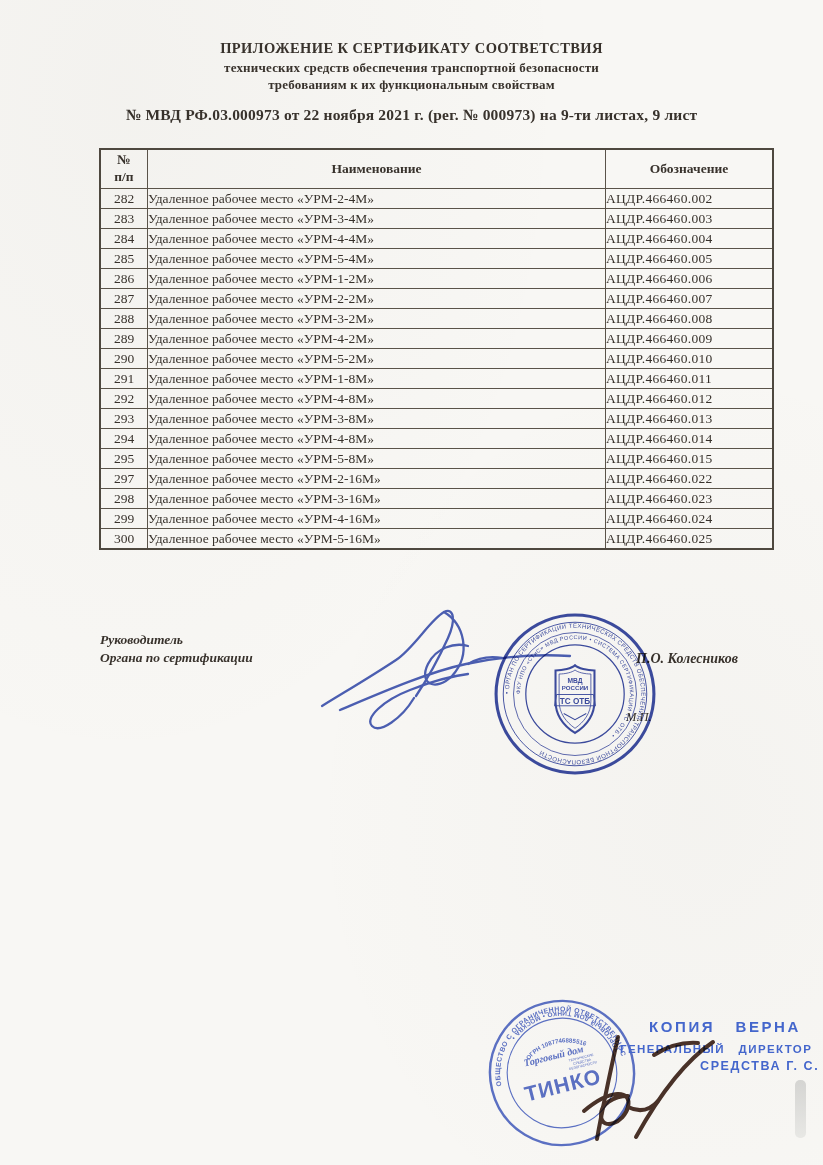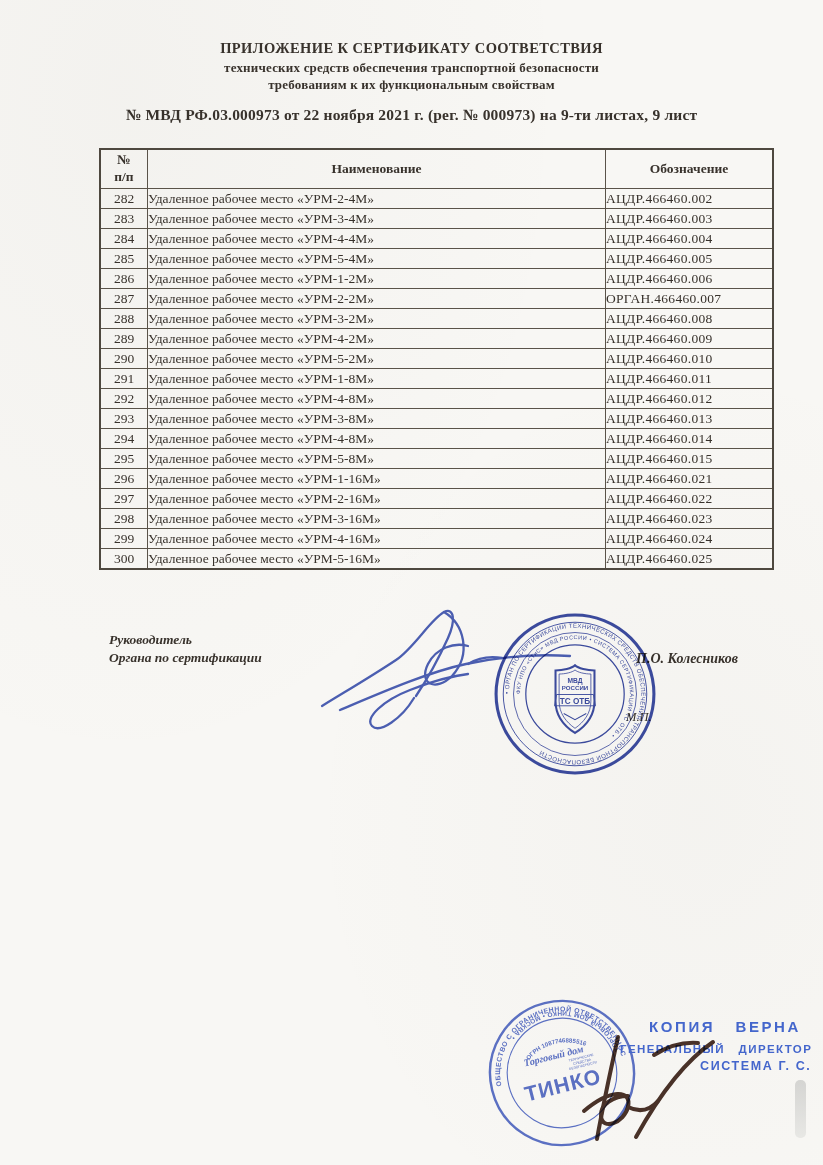--- a/index.html
+++ b/index.html
@@ -26,21 +26,21 @@
     border:2px solid #4e483f;
   }
   table.cert th, table.cert td{border:1px solid #5a5349;}
   table.cert th{font-weight:bold;font-size:13.5px;height:38px;vertical-align:middle;padding:0;line-height:1.25;}
   th.w-num{width:46px;} th.w-name{width:457px;} th.w-des{width:166px;}
   table.cert td{font-size:13.5px;height:19px;line-height:19px;padding:0;white-space:nowrap;overflow:hidden;}
   td.c-num{text-align:center;}
   td.c-name{padding-left:10px;}
   td.c-des{padding-left:12px;letter-spacing:.3px;}
   
-  .sig-label{left:109px;top:631px;font-weight:bold;font-style:italic;font-size:13.5px;line-height:17.5px;}
+  .sig-label{left:100px;top:631px;font-weight:bold;font-style:italic;font-size:13.5px;line-height:17.5px;}
   .signer-name{left:636px;top:651px;font-weight:bold;font-style:italic;font-size:14px;z-index:1;}
   .mp{left:626px;top:710px;font-style:italic;font-size:12.5px;}
   svg.sign-blue{left:318px;top:598px;width:270px;height:150px;mix-blend-mode:multiply;z-index:2;}
   svg.stamp-mvd{left:493px;top:612px;width:164px;height:164px;mix-blend-mode:multiply;opacity:.93;z-index:3;}
   .mvd{fill:var(--stamp-blue,#2e3f9e);}
   .mvd-s{stroke:var(--stamp-blue,#2e3f9e);fill:none;}
   
   svg.stamp-tinko{left:486px;top:997px;width:152px;height:152px;transform:rotate(-14deg);mix-blend-mode:multiply;opacity:.92;z-index:1;}
   .tnk{fill:var(--tinko-blue,#5068c8);}
   .tnk-s{stroke:var(--tinko-blue,#5068c8);fill:none;}
@@ -94,21 +94,21 @@
           <td class="c-des">АЦДР.466460.005</td>
         </tr>
         <tr>
           <td class="c-num">286</td>
           <td class="c-name">Удаленное рабочее место «УРМ-1-2М»</td>
           <td class="c-des">АЦДР.466460.006</td>
         </tr>
         <tr>
           <td class="c-num">287</td>
           <td class="c-name">Удаленное рабочее место «УРМ-2-2М»</td>
-          <td class="c-des">ОРГАН.466460.007</td>
+          <td class="c-des">АЦДР.466460.007</td>
         </tr>
         <tr>
           <td class="c-num">288</td>
           <td class="c-name">Удаленное рабочее место «УРМ-3-2М»</td>
           <td class="c-des">АЦДР.466460.008</td>
         </tr>
         <tr>
           <td class="c-num">289</td>
           <td class="c-name">Удаленное рабочее место «УРМ-4-2М»</td>
           <td class="c-des">АЦДР.466460.009</td>
@@ -135,25 +135,20 @@
         </tr>
         <tr>
           <td class="c-num">294</td>
           <td class="c-name">Удаленное рабочее место «УРМ-4-8М»</td>
           <td class="c-des">АЦДР.466460.014</td>
         </tr>
         <tr>
           <td class="c-num">295</td>
           <td class="c-name">Удаленное рабочее место «УРМ-5-8М»</td>
           <td class="c-des">АЦДР.466460.015</td>
-        </tr>
-        <tr>
-          <td class="c-num">296</td>
-          <td class="c-name">Удаленное рабочее место «УРМ-1-16М»</td>
-          <td class="c-des">АЦДР.466460.021</td>
         </tr>
         <tr>
           <td class="c-num">297</td>
           <td class="c-name">Удаленное рабочее место «УРМ-2-16М»</td>
           <td class="c-des">АЦДР.466460.022</td>
         </tr>
         <tr>
           <td class="c-num">298</td>
           <td class="c-name">Удаленное рабочее место «УРМ-3-16М»</td>
           <td class="c-des">АЦДР.466460.023</td>
@@ -233,21 +228,21 @@
     </text>
     <text class="tnk" x="71" y="60" text-anchor="middle" font-style="italic" font-weight="bold" font-size="10" font-family="Liberation Serif, serif">Торговый дом</text>
     <text class="tnk" x="97" y="66" text-anchor="middle" font-family="Liberation Sans, sans-serif" font-size="3.4">ТЕХНИЧЕСКИЕ</text>
     <text class="tnk" x="97" y="70" text-anchor="middle" font-family="Liberation Sans, sans-serif" font-size="3.4">СРЕДСТВА</text>
     <text class="tnk" x="97" y="74" text-anchor="middle" font-family="Liberation Sans, sans-serif" font-size="3.4">БЕЗОПАСНОСТИ</text>
     <text class="tnk" x="73" y="94" text-anchor="middle" font-family="Liberation Sans, sans-serif" font-weight="bold" font-size="21" letter-spacing="1">ТИНКО</text>
   </svg>
 
   <div class="abs copy-line copy-1">КОПИЯ   ВЕРНА</div>
   <div class="abs copy-line copy-2">ГЕНЕРАЛЬНЫЙ   ДИРЕКТОР</div>
-  <div class="abs copy-line copy-3">СИСТЕМА Г. С.</div>
+  <div class="abs copy-line copy-3">СРЕДСТВА Г. С.</div>
 
   <svg class="abs sign-dark" viewBox="0 0 160 140">
     <g stroke="#42291f" stroke-width="4" fill="none" stroke-linecap="round" opacity="0.95">
       <path d="M 48,22 C 40,58 32,96 27,124"></path>
       <path d="M 14,96 C 40,74 62,74 58,92 C 54,108 32,116 31,101 C 30,89 44,81 58,81"></path>
       <path d="M 58,92 C 70,98 80,95 88,86"></path>
       <path d="M 66,122 C 86,86 112,48 143,27"></path>
       <path d="M 84,40 C 98,31 114,27 128,28"></path>
     </g>
   </svg>

